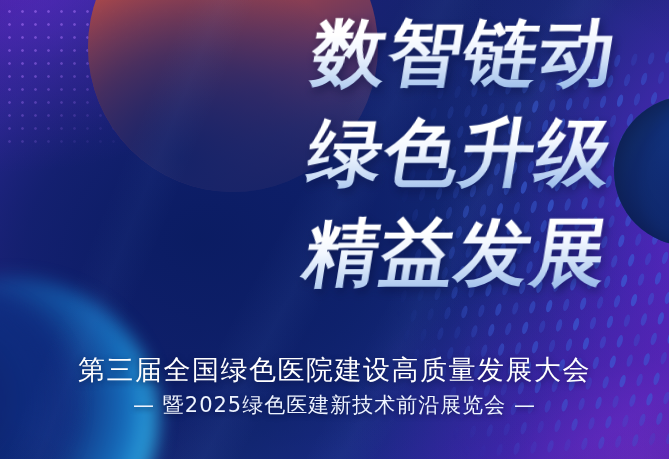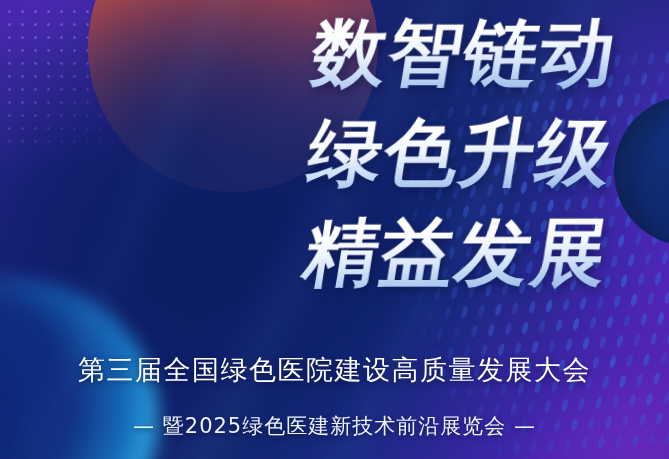--- a/index.html
+++ b/index.html
@@ -266,21 +266,21 @@
     font-family: "DejaVu Sans", "Liberation Sans", sans-serif;
     font-size: 27px;
     font-weight: 400;
     letter-spacing: 1.5px;
     color: #ffffff;
     line-height: 36px;
     white-space: nowrap;
     text-shadow: 0 2px 6px rgba(6,12,52,0.6);
   }
   .sub-second {
-    margin-top: 24px;
+    margin-top: 3px;
     font-family: "DejaVu Sans", "Liberation Sans", sans-serif;
     font-size: 21px;
     font-weight: 400;
     letter-spacing: 1px;
     color: #eef4ff;
     line-height: 28px;
     white-space: nowrap;
     text-shadow: 0 2px 5px rgba(6,12,52,0.6);
   }
 </style>

